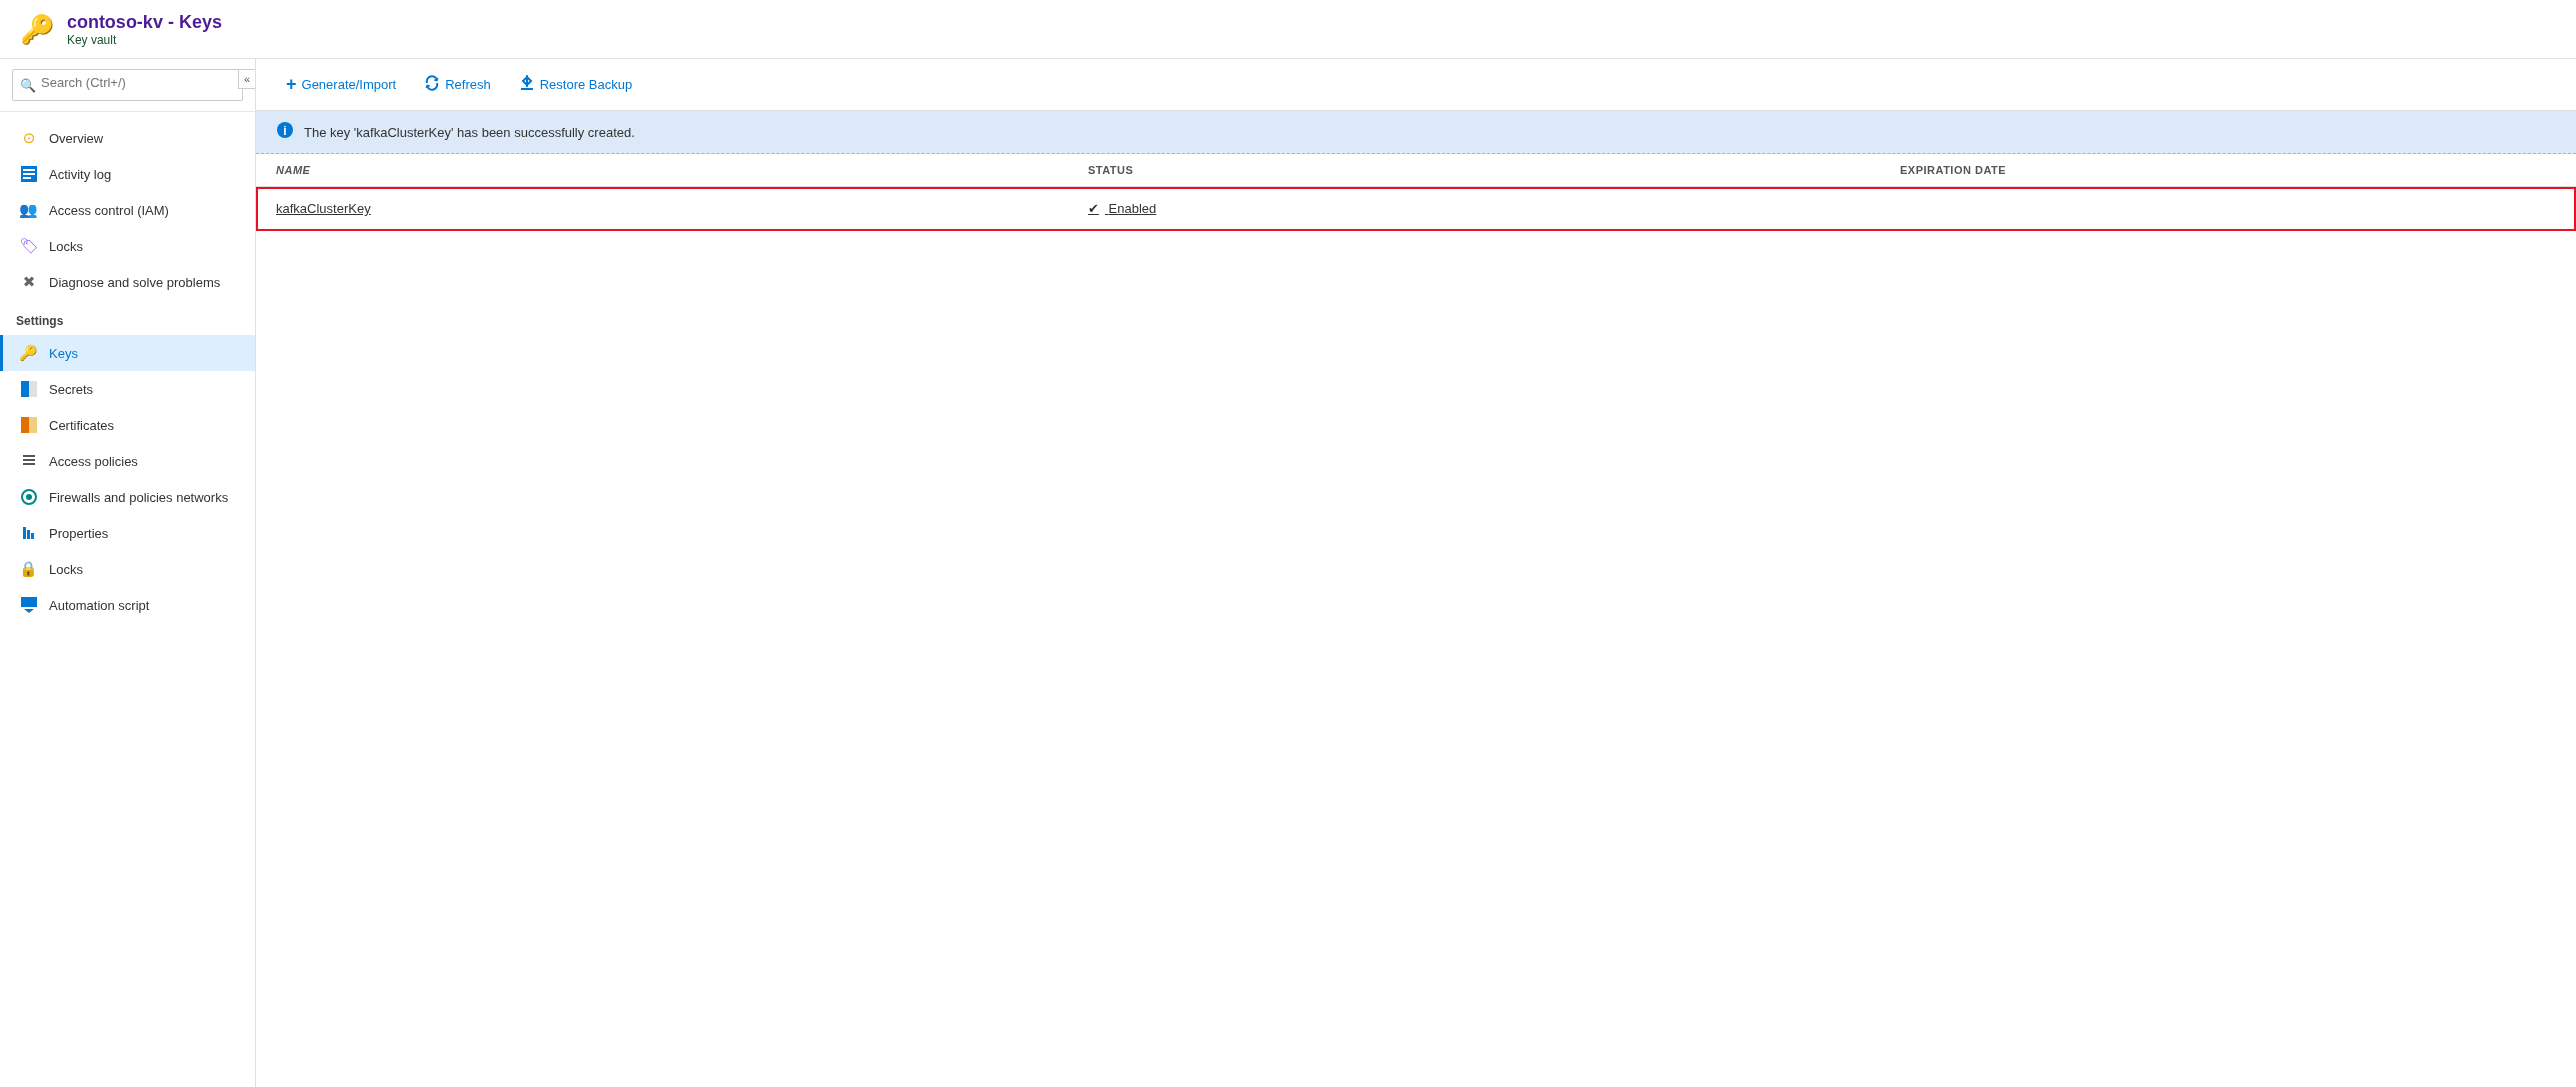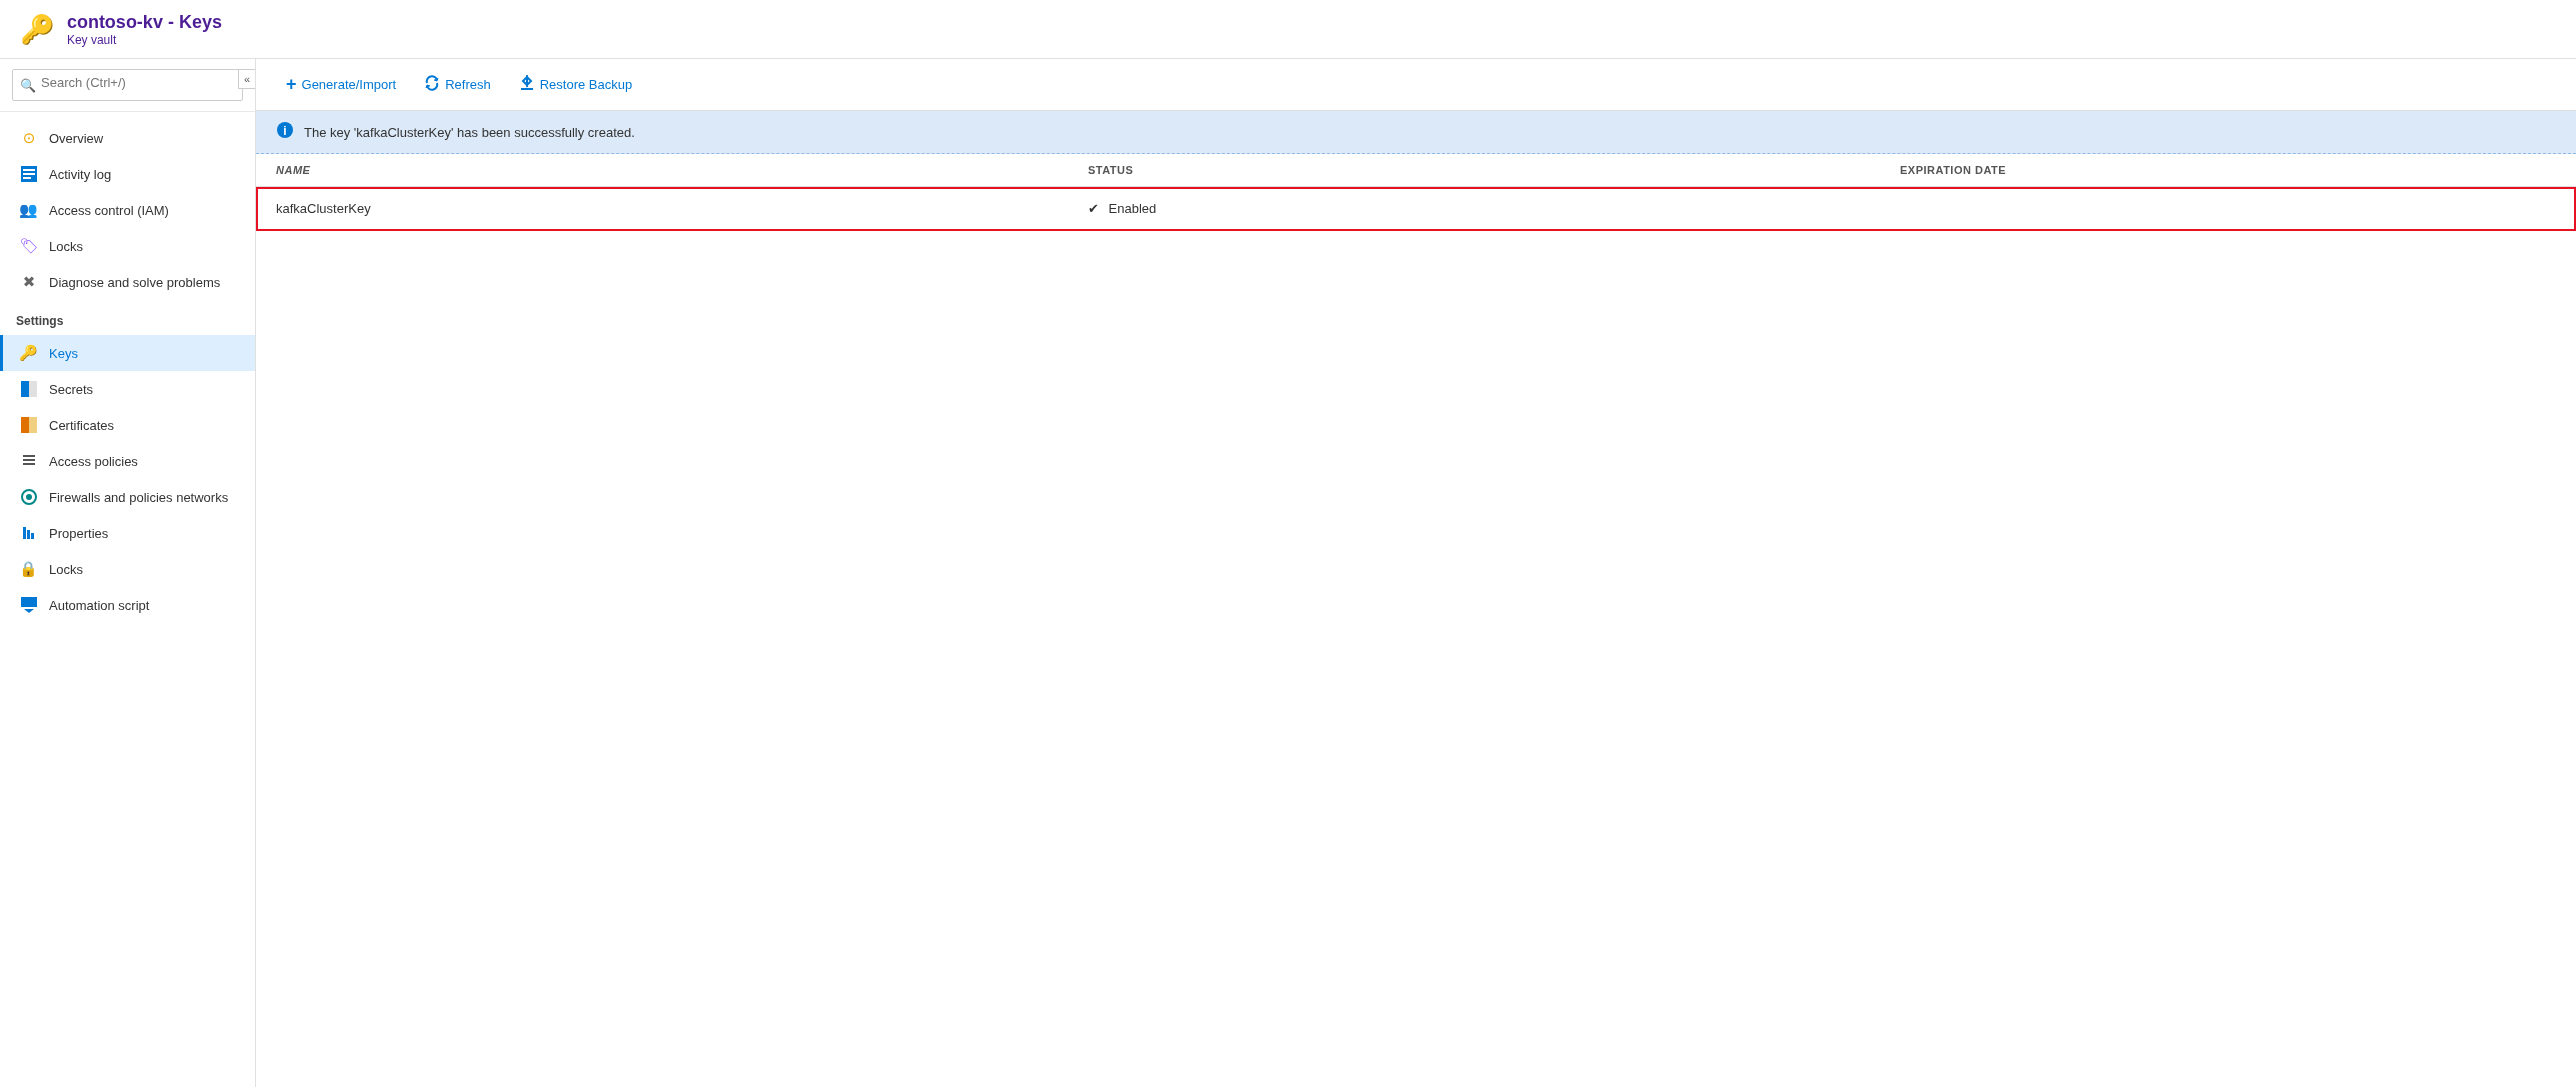--- a/index.html
+++ b/index.html
@@ -18,21 +18,21 @@
       font-size: 28px;
       margin-right: 12px;
     }
     .app-header .title-block .main-title {
       font-size: 18px;
       font-weight: 600;
       color: #4c1d95;
     }
     .app-header .title-block .sub-title {
       font-size: 12px;
-      color: #4c1d95;
+      color: #14532d;
     }
 
     
     .layout {
       display: flex;
       flex: 1;
       overflow: hidden;
     }
 
     
@@ -188,20 +188,21 @@
       padding: 14px 20px;
       font-size: 13px;
       border-bottom: 1px solid #eee;
     }
     .keys-table th:nth-child(1) { width: 35%; font-style: italic; }
     .keys-table th:nth-child(2) { width: 35%; }
     .keys-table th:nth-child(3) { width: 30%; }
     .row-highlight {
       outline: 2px solid #e81123;
       outline-offset: -2px;
+      text-decoration: underline;
     }
     .status-enabled {
       color: #333;
     }
     .check-icon {
       color: #333;
       margin-right: 6px;
     }
 
     

